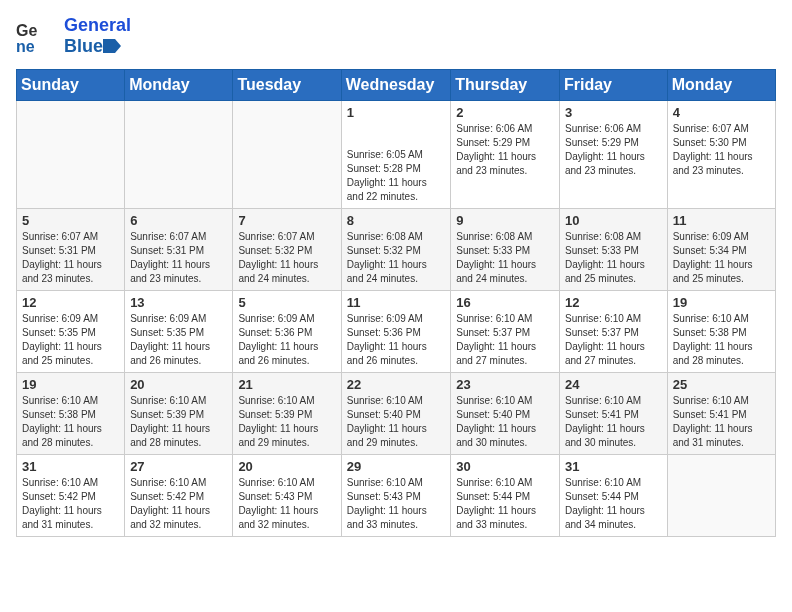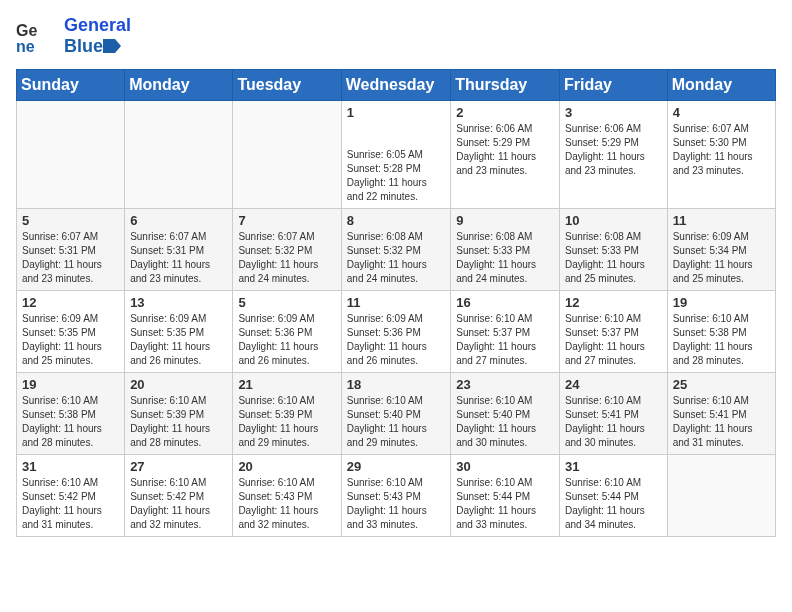--- a/index.html
+++ b/index.html
@@ -267,21 +267,21 @@
 and 28 minutes.</div>
         </td>
         <td>
           <span class="day-num">21</span>
           <div class="cell-text" style="white-space: pre-line;">Sunrise: 6:10 AM
 Sunset: 5:39 PM
 Daylight: 11 hours
 and 29 minutes.</div>
         </td>
         <td>
-          <span class="day-num">18</span>
+          <span class="day-num">22</span>
           <div class="cell-text" style="white-space: pre-line;">Sunrise: 6:10 AM
 Sunset: 5:40 PM
 Daylight: 11 hours
 and 29 minutes.</div>
         </td>
         <td>
           <span class="day-num">23</span>
           <div class="cell-text" style="white-space: pre-line;">Sunrise: 6:10 AM
 Sunset: 5:40 PM
 Daylight: 11 hours

